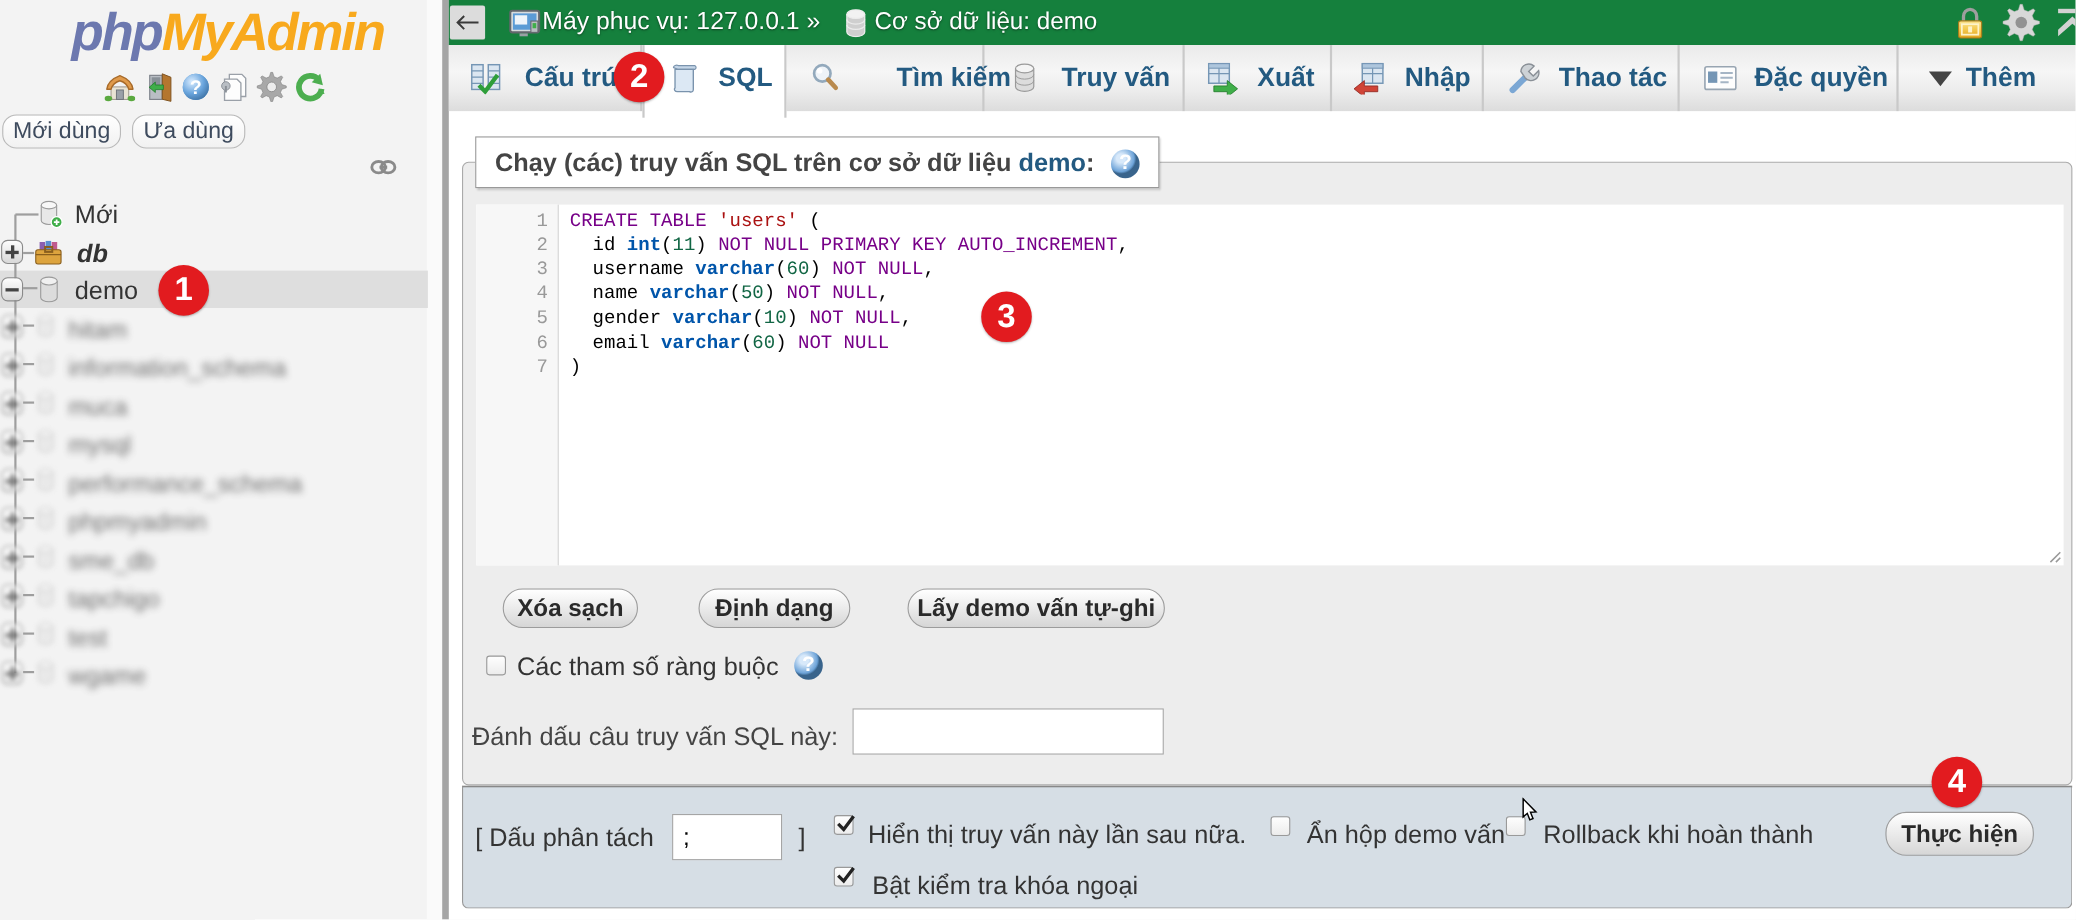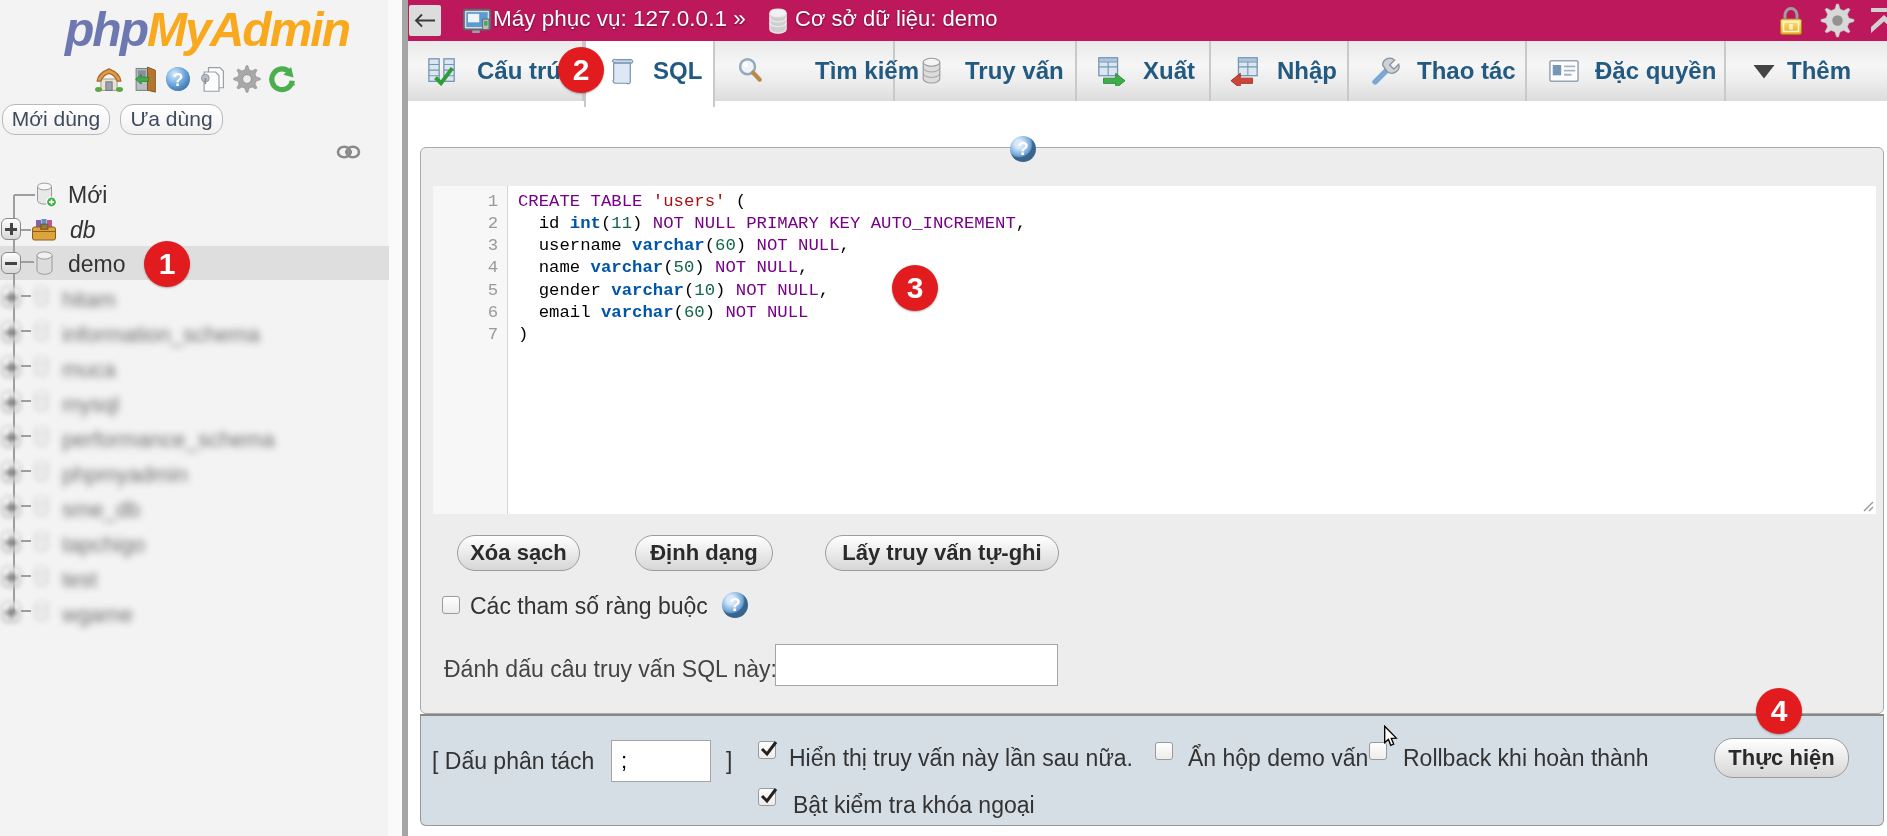--- a/index.html
+++ b/index.html
@@ -21,21 +21,21 @@
 .blurcyl { filter:blur(2.5px); opacity:.6; }
 .vline { position:absolute; background:#9e9e9e; width:2px; }
 .hline { position:absolute; background:#9e9e9e; height:2px; }
 .expander { position:absolute; width:20px; height:22px; background:linear-gradient(#fdfdfd,#d8d8d8); border:1px solid #8a8a8a; border-radius:6px; }
 .expander::before { content:""; position:absolute; left:3px; top:8.5px; width:12px; height:3px; background:#444; }
 .expander.plus::after { content:""; position:absolute; left:7.5px; top:4px; width:3px; height:12px; background:#444; }
 .expander.eblur { filter:blur(2px); opacity:.75; }
 .sbtn { position:absolute; height:31px; background:linear-gradient(#ffffff,#f1f1f1); border:1px solid #b9b9b9; border-radius:13px; font-size:21px; color:#3e4b5e; text-align:center; line-height:28px; }
 
 
-#topbar { position:absolute; left:408px; top:0; width:1479px; height:41px; background:#be185d; overflow:hidden; }
+#topbar { position:absolute; left:408px; top:0; width:1479px; height:41px; background:#15803d; overflow:hidden; }
 #backbox { position:absolute; left:1px; top:5px; width:32px; height:31px; background:#dcdcdc; border-radius:2px; }
 #crumb { position:absolute; left:85px; top:6px; color:#fff; font-size:22.5px; text-shadow:0 1px 2px rgba(0,0,0,.5); white-space:nowrap; }
 #crumb2 { position:absolute; left:387px; top:6px; color:#fff; font-size:22px; text-shadow:0 1px 2px rgba(0,0,0,.5); white-space:nowrap; }
 
 
 #tabbar { position:absolute; left:408px; top:41px; width:1479px; height:60px; background:linear-gradient(180deg,#eaeaea 0%,#f6f6f6 40%,#ececec 70%,#dcdcdc 100%); }
 .tab { position:absolute; top:0; height:60px; border-right:2px solid #c9c9c9; }
 .tab .tx { position:absolute; top:16px; font-size:24px; font-weight:bold; color:#235a81; white-space:nowrap; }
 .tab.active { background:#fff; height:66px; border-left:2px solid #c9c9c9; }
 .ticon { position:absolute; top:15px; }
@@ -135,21 +135,21 @@
     <div class="expander plus" style="left:1px; top:218px;"></div>
     <div class="hline" style="left:21px; top:229px; width:10px;"></div>
     <svg class="abs" style="left:31px; top:217px;" width="27" height="25" viewBox="0 0 27 25">
         <rect x="5" y="3" width="5" height="9" fill="#8a5fb0"></rect>
         <rect x="10.5" y="2" width="5" height="10" fill="#5a8fd0"></rect>
         <rect x="16" y="3" width="5" height="9" fill="#c05a8e"></rect>
         <rect x="1.5" y="10" width="23" height="13" rx="2" fill="#dda43e" stroke="#8a5f1d"></rect>
         <path d="M1.5 14.5 h23" stroke="#8a5f1d"></path>
         <rect x="10" y="7.5" width="6.5" height="4.5" fill="none" stroke="#8a5f1d" stroke-width="1.8"></rect>
       </svg>
-    <div class="treerow" style="left:70px; top:217px; font-style:italic;">db</div>
+    <div class="treerow" style="left:70px; top:217px; font-style:italic;font-weight:bold;">db</div>
 
     <div class="expander" style="left:1px; top:252px;"></div>
     <div class="hline" style="left:21px; top:261px; width:13px;"></div>
     <svg class="abs" style="left:35px; top:250px;" width="19" height="26" viewBox="0 0 19 24">
         <path d="M2 4.5 v15 a7.5 3.8 0 0 0 15 0 v-15" fill="#dcdcdc" stroke="#9a9a9a"></path>
         <ellipse cx="9.5" cy="4.5" rx="7.5" ry="3.6" fill="#f0f0f0" stroke="#9a9a9a"></ellipse>
       </svg>
     <div class="treerow" style="left:68px; top:251px;">demo</div>
     <div class="expander plus eblur" style="left:1px; top:286px;"></div>
     <div class="hline" style="left:21px; top:295px; width:10px;"></div>
@@ -336,45 +336,46 @@
       </div>
     <div class="tab" style="left:1318px; width:161px; border-right:none;">
         <svg class="ticon" style="left:26px; top:22px;" width="24" height="17" viewBox="0 0 24 17">
           <path d="M1.5 2 h21 L12 15.5 Z" fill="#444"></path>
         </svg>
         <span class="tx" style="left:61px;">Thêm</span>
       </div>
   </div>
 
   <div id="fieldset"></div>
+  <div id="legend">Chạy (các) truy vấn SQL trên cơ sở dữ liệu <b class="demo">demo</b>:</div>
   <div class="helpicon" style="left:1010px; top:136px;">?</div>
 
   <div id="cm">
     <div id="gutter">1<br>2<br>3<br>4<br>5<br>6<br>7</div>
     <div id="code"><span class="kw">CREATE TABLE</span> <span class="str">'users'</span> (
   id <span class="typ">int</span>(<span class="num">11</span>) <span class="kw">NOT NULL PRIMARY KEY</span> <span class="kw">AUTO_INCREMENT</span>,
   username <span class="typ">varchar</span>(<span class="num">60</span>) <span class="kw">NOT NULL</span>,
   name <span class="typ">varchar</span>(<span class="num">50</span>) <span class="kw">NOT NULL</span>,
   gender <span class="typ">varchar</span>(<span class="num">10</span>) <span class="kw">NOT NULL</span>,
   email <span class="typ">varchar</span>(<span class="num">60</span>) <span class="kw">NOT NULL</span>
 )</div>
     <svg class="abs" style="right:2px; bottom:2px;" width="14" height="14">
         <path d="M13 4 L4 13 M13 9 L9 13" stroke="#999" stroke-width="1.4"></path>
       </svg>
   </div>
 
   <div class="pill" style="left:457px; top:535px; width:123px; height:36px; line-height:33px;">Xóa sạch</div>
   <div class="pill" style="left:635px; top:535px; width:138px; height:36px; line-height:33px;">Định dạng</div>
-  <div class="pill" style="left:825px; top:535px; width:234px; height:36px; line-height:33px;">Lấy truy vấn tự-ghi</div>
+  <div class="pill" style="left:825px; top:535px; width:234px; height:36px; line-height:33px;">Lấy demo vấn tự-ghi</div>
 
   <div class="cb" style="left:442px; top:596px;"></div>
   <div class="lbl" style="left:470px; top:593px;">Các tham số ràng buộc</div>
   <div class="helpicon" style="left:722px; top:592px;">?</div>
 
-  <div class="lbl" style="left:429px; top:656px; color:#444;margin-left:15px;">Đánh dấu câu truy vấn SQL này:</div>
+  <div class="lbl" style="left:429px; top:656px; color:#444;">Đánh dấu câu truy vấn SQL này:</div>
   <div class="inp" style="left:775px; top:644px; width:283px; height:42px;"></div>
 
   <div id="footer"></div>
   <div class="lbl" style="left:432px; top:748px;">[ Dấu phân tách</div>
   <div class="inp" style="left:611px; top:740px; width:100px; height:42px; font-size:22px; line-height:40px; padding-left:9px;">;</div>
   <div class="lbl" style="left:726px; top:748px;">]</div>
 
   <div class="cb" style="left:758px; top:741px;">
       <svg width="20" height="18" style="position:absolute;left:0px;top:-2px;">
         <path d="M3 9 L8 14 L17 2" stroke="#222" stroke-width="3" fill="none"></path>

